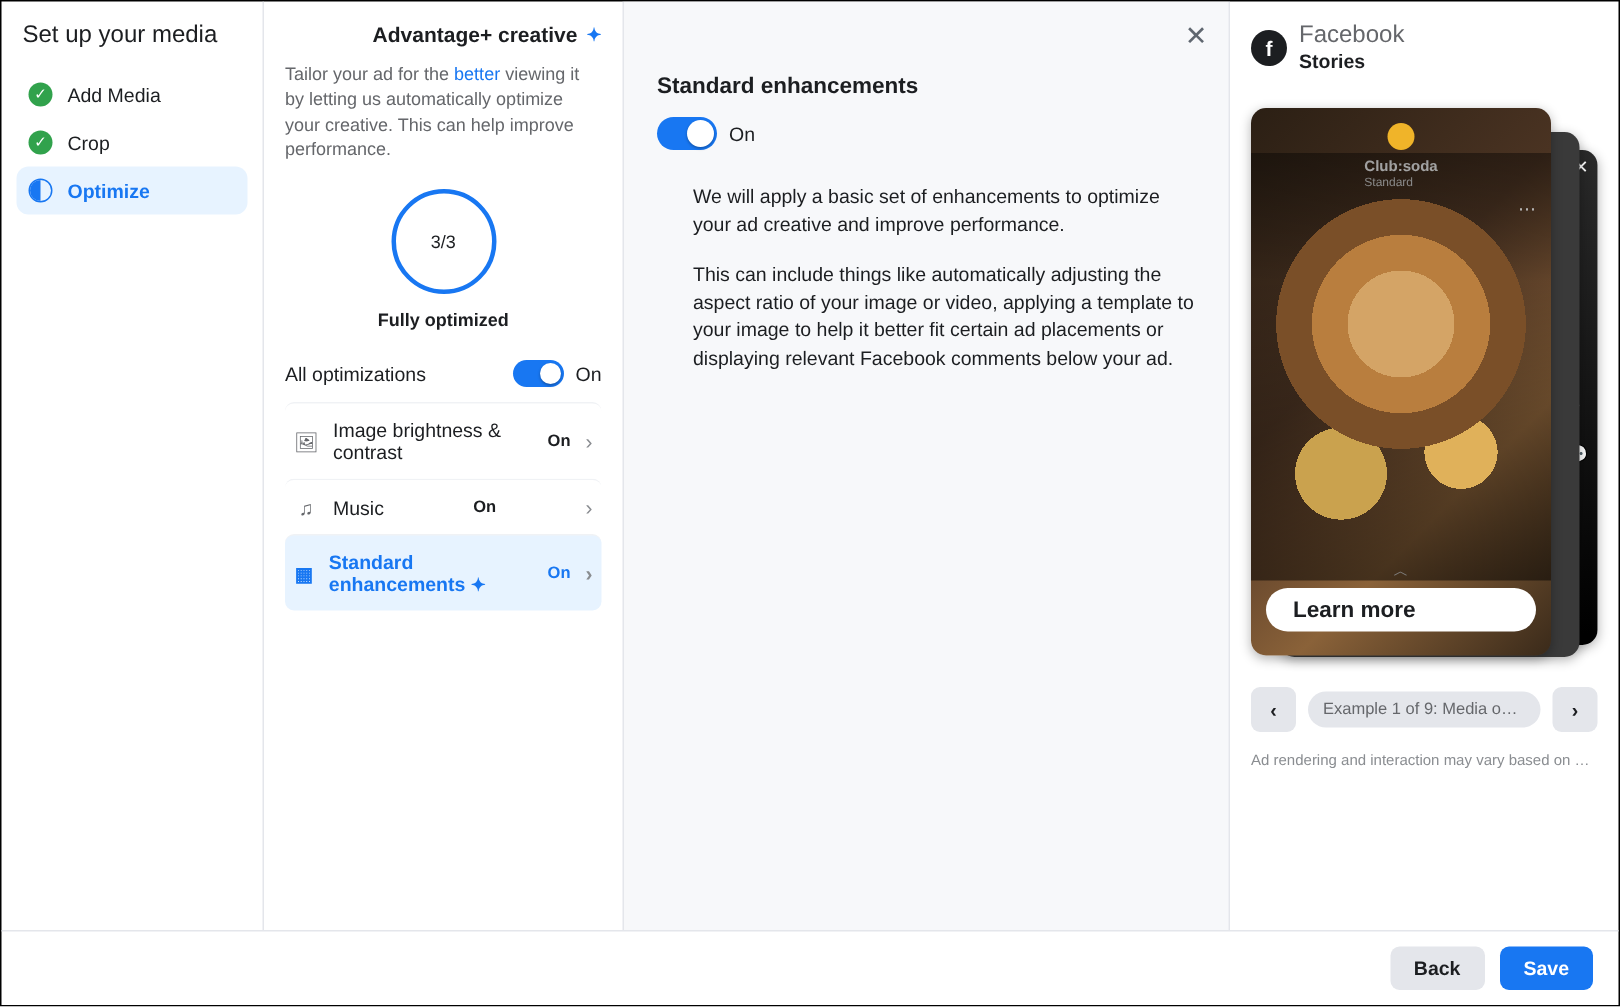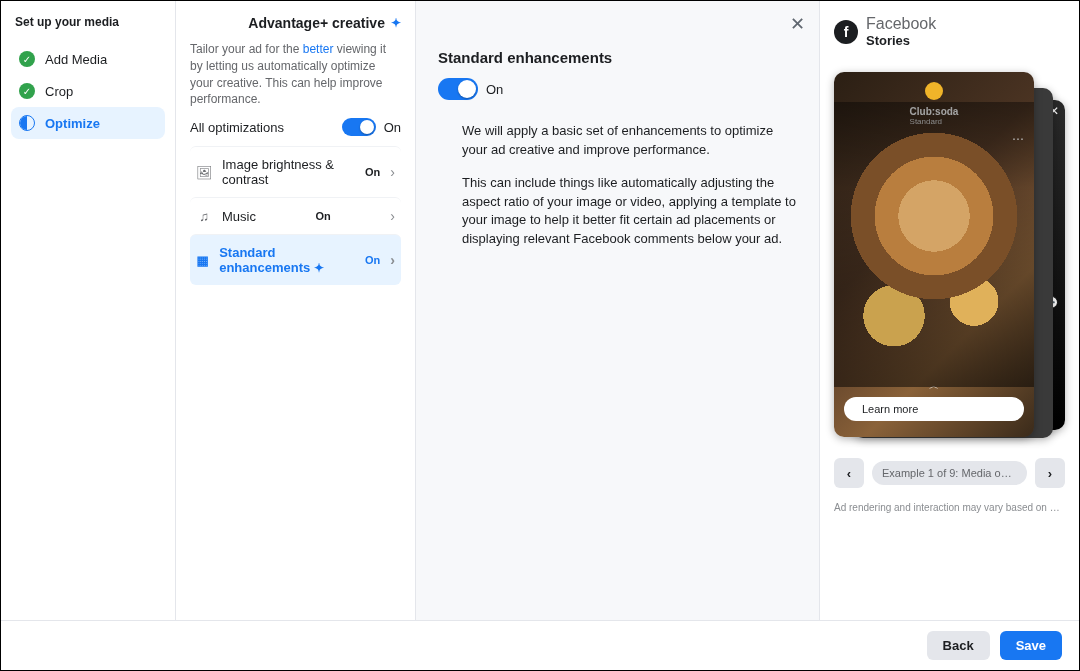--- a/index.html
+++ b/index.html
@@ -1,20 +1,20 @@
 <!DOCTYPE html>
 <html><head>
 <meta charset="utf-8">
 <style>
 * { box-sizing: border-box; margin: 0; padding: 0; }
 body { font-family: -apple-system, BlinkMacSystemFont, "Segoe UI", Helvetica, Arial, sans-serif; font-size: 13px; color: #1c1e21; background: #fff; }
 .frame { width: 1080px; height: 671px; border: 1px solid #000; display: flex; flex-direction: column; position: relative; }
 .main { flex: 1; display: flex; overflow: hidden; }
 .sidebar { width: 175px; border-right: 1px solid #e4e6eb; padding: 14px 10px; }
-.sidebar h3 { font-size: 12px; font-weight: 700; margin-bottom: 14px; padding-left: 4px; }
+.sidebar h3 { font-size: 16px; font-weight: 400; margin-bottom: 14px; padding-left: 4px; }
 .side-item { display: flex; align-items: center; gap: 10px; padding: 8px 8px; border-radius: 8px; font-size: 13px; cursor: pointer; }
 .side-item.active { background: #e7f3ff; color: #1877f2; font-weight: 600; }
 .check-icon { width: 16px; height: 16px; border-radius: 50%; background: #31a24c; display: flex; align-items: center; justify-content: center; color: #fff; font-size: 10px; }
 .half-icon { width: 16px; height: 16px; border-radius: 50%; border: 1.5px solid #1877f2; position: relative; overflow: hidden; }
 .half-icon::after { content: ""; position: absolute; left: 0; top: 0; width: 50%; height: 100%; background: #1877f2; }
 .col2 { width: 240px; border-right: 1px solid #e4e6eb; padding: 14px 14px; display: flex; flex-direction: column; }
 .col2 h3 { font-size: 14px; font-weight: 700; display: flex; align-items: center; gap: 6px; justify-content: flex-end; }
 .sparkle { color: #1877f2; font-size: 12px; }
 .desc { font-size: 12px; color: #65676b; margin-top: 10px; line-height: 1.4; }
 .desc a { color: #1877f2; text-decoration: none; }
@@ -63,21 +63,21 @@
 .story-name { color: #fff; font-size: 10px; font-weight: 600; }
 .story-spon { color: #ccc; font-size: 8px; }
 .story-top .dots { margin-left: auto; color: #fff; font-size: 12px; }
 .story-top .xc { color: #fff; font-size: 12px; margin-left: 6px; }
 .burger { position: absolute; left: 0; right: 0; top: 30px; bottom: 50px; background:
   radial-gradient(circle at 50% 40%, #d4a466 0 18%, #b97e3e 18% 30%, #7a4f28 30% 42%, transparent 42%),
   radial-gradient(circle at 70% 70%, #e0b15a 0 10%, transparent 10%),
   radial-gradient(circle at 30% 75%, #caa24e 0 12%, transparent 12%),
   linear-gradient(180deg, rgba(0,0,0,.4), rgba(0,0,0,.1) 30%, rgba(0,0,0,.5));
 }
-.story-chip { align-self: center; background: #fff; color: #1c1e21; font-size: 11px; font-weight: 400; padding: 6px 18px; border-radius: 18px; margin-bottom: 6px; position: relative; }
+.story-chip { align-self: center; background: #fff; color: #1c1e21; font-size: 15px; font-weight: 700; padding: 6px 18px; border-radius: 18px; margin-bottom: 6px; position: relative; }
 .story-chev { text-align: center; color: #fff; font-size: 10px; margin-bottom: 4px; }
 .pager { display: flex; align-items: center; gap: 8px; margin-top: 16px; }
 .pg-btn { width: 30px; height: 30px; border-radius: 6px; background: #e4e6eb; display: flex; align-items: center; justify-content: center; cursor: pointer; color: #1c1e21; font-weight: 700; }
 .pg-label { flex: 1; background: #e4e6eb; border-radius: 14px; padding: 6px 10px; font-size: 11px; color: #65676b; text-align: center; white-space: nowrap; overflow: hidden; text-overflow: ellipsis; }
 .disclaimer { font-size: 10px; color: #8a8d91; margin-top: 14px; white-space: nowrap; overflow: hidden; text-overflow: ellipsis; }
 .footer { border-top: 1px solid #e4e6eb; padding: 10px 17px; display: flex; justify-content: flex-end; gap: 10px; }
 .btn { padding: 7px 16px; border-radius: 6px; font-size: 13px; font-weight: 600; cursor: pointer; border: none; }
 .btn.sec { background: #e4e6eb; color: #1c1e21; }
 .btn.pri { background: #1877f2; color: #fff; }
 </style>
@@ -103,20 +103,24 @@
       </div>
     </div>
 
     <div class="col2">
       <h3>
         <span>Advantage+ creative</span>
         <span class="sparkle">✦</span>
       </h3>
       <div class="desc">
         <span>Tailor your ad for the </span><a href="#">better</a><span> viewing it by letting us automatically optimize your creative. This can help improve performance.</span>
+      </div>
+      <div class="ring-wrap">
+        <div class="ring">3/3</div>
+        <div class="ring-label">Fully optimized</div>
       </div>
       <div class="opt-row">
         <span>All optimizations</span>
         <span style="display:flex;align-items:center">
           <span class="toggle on">
               <span class="knob"></span>
             </span>
           <span class="on-label">On</span>
         </span>
       </div>

